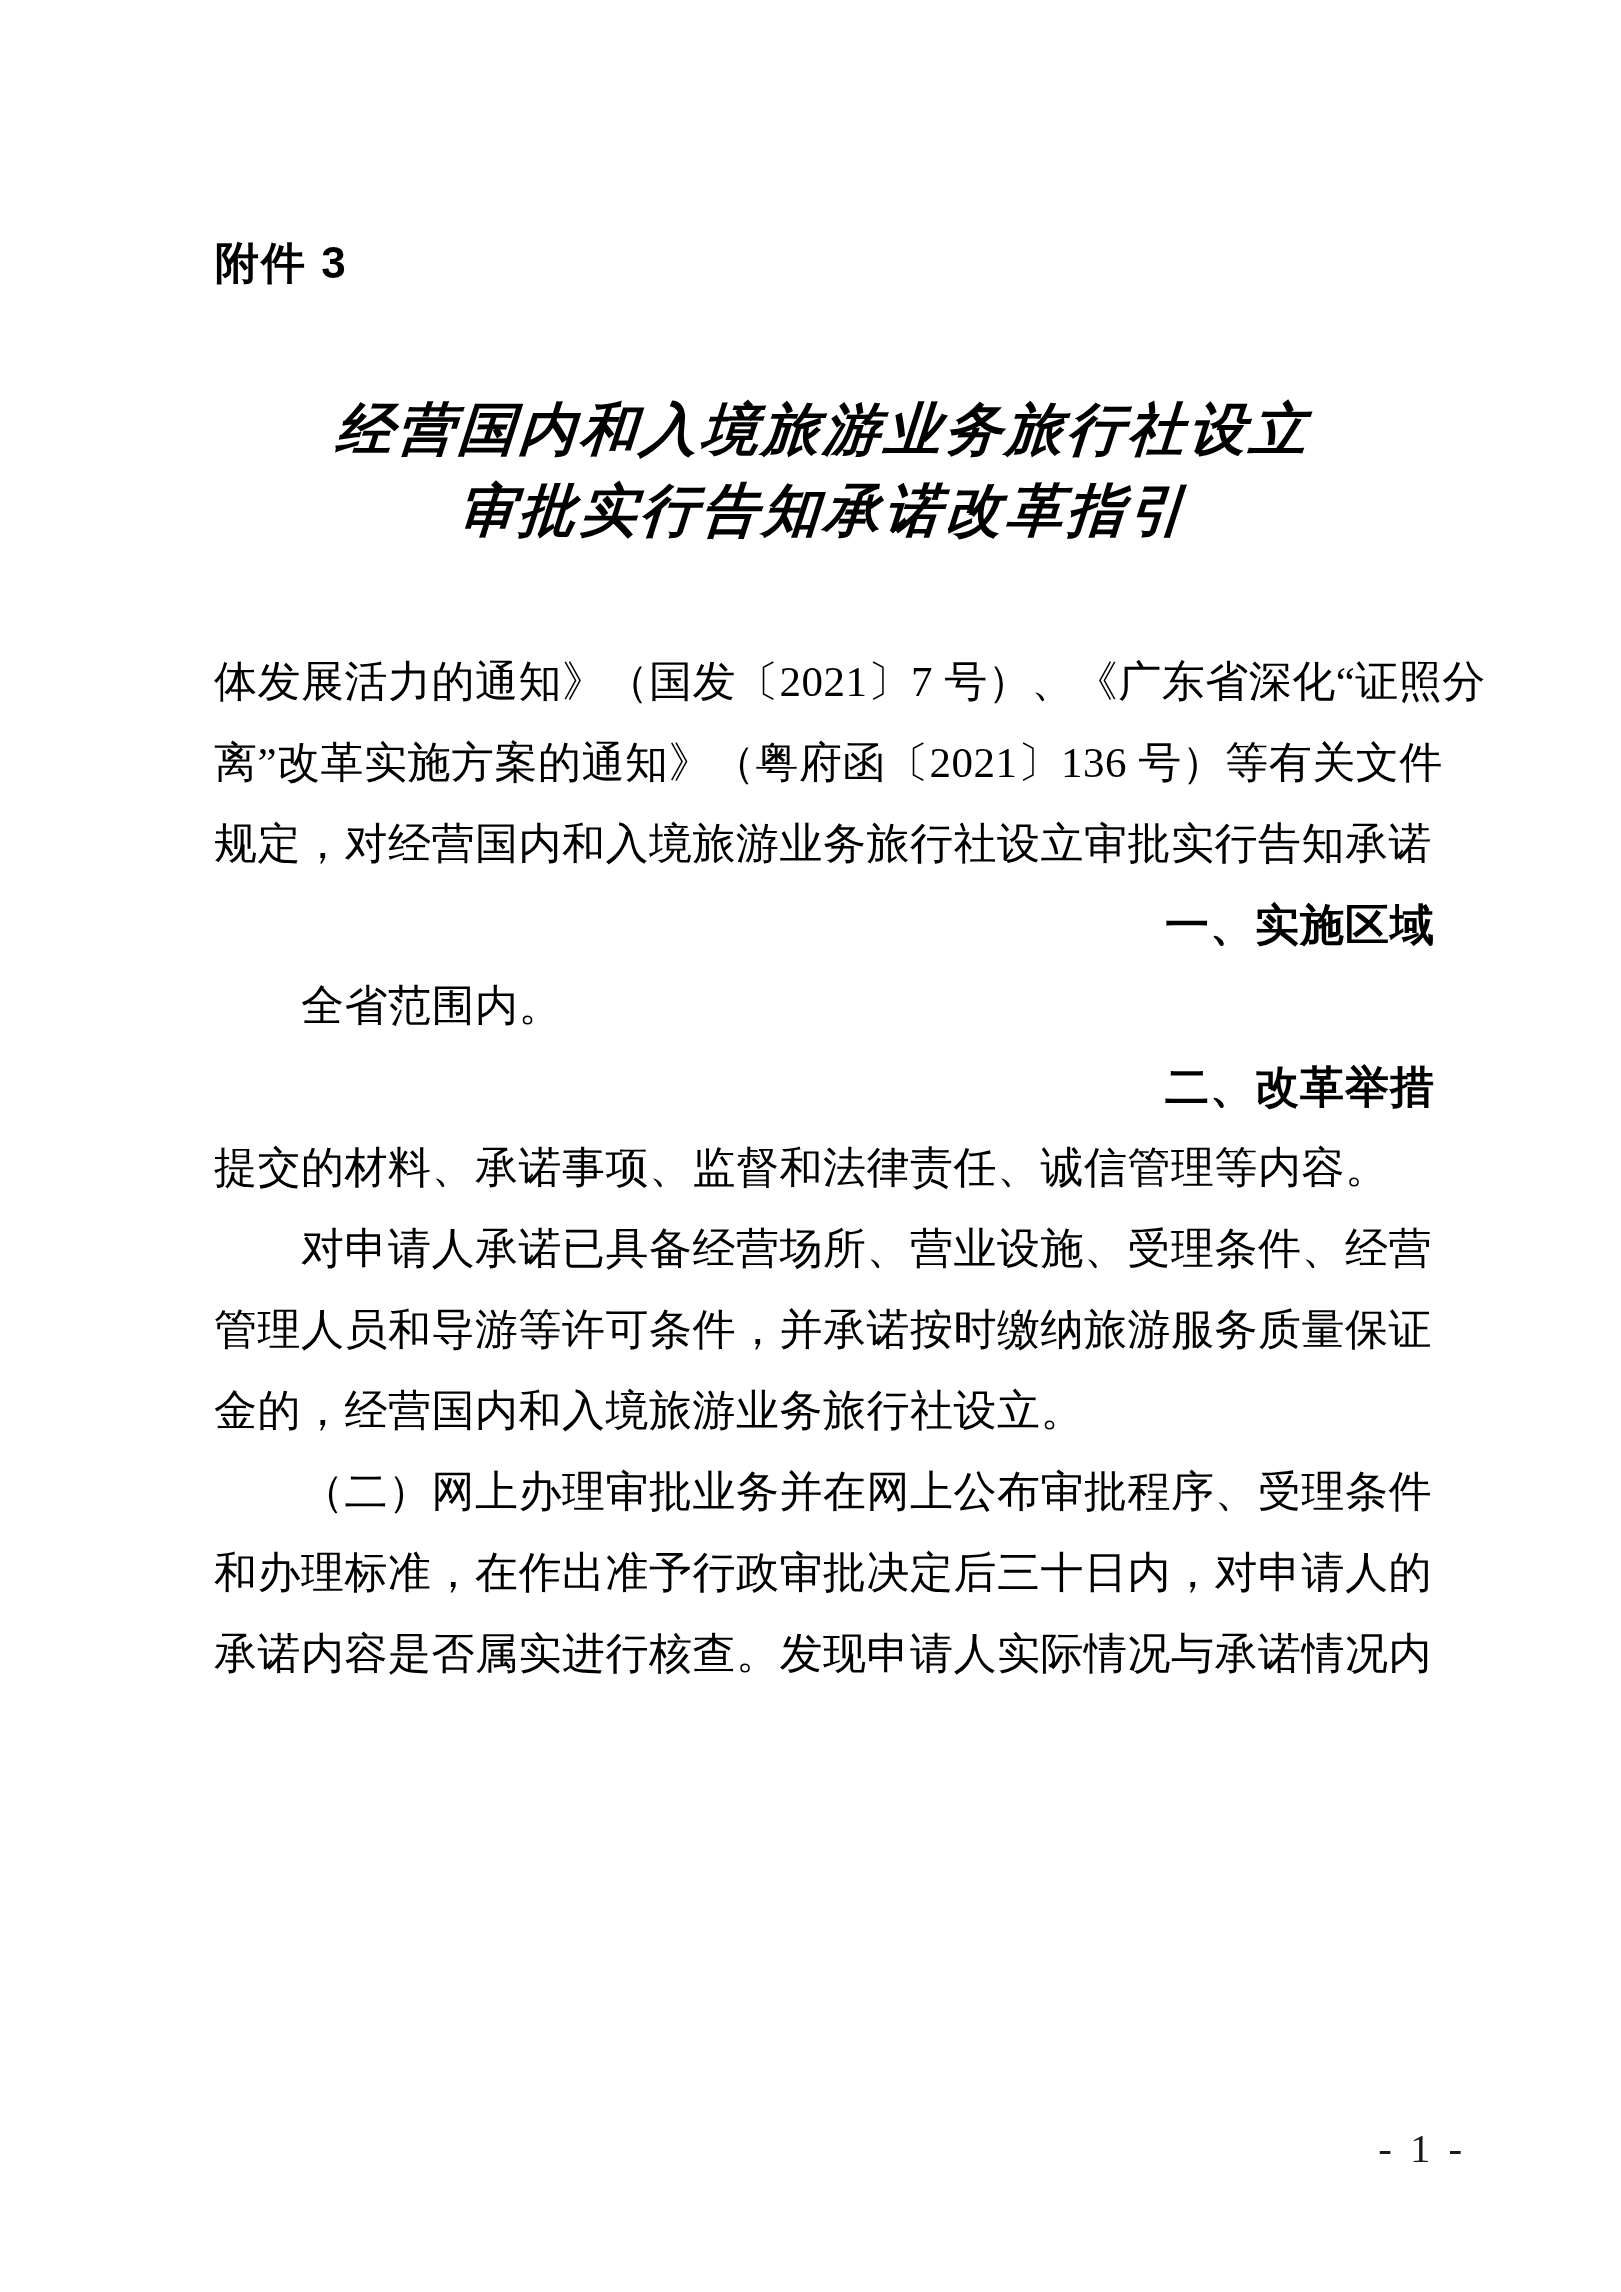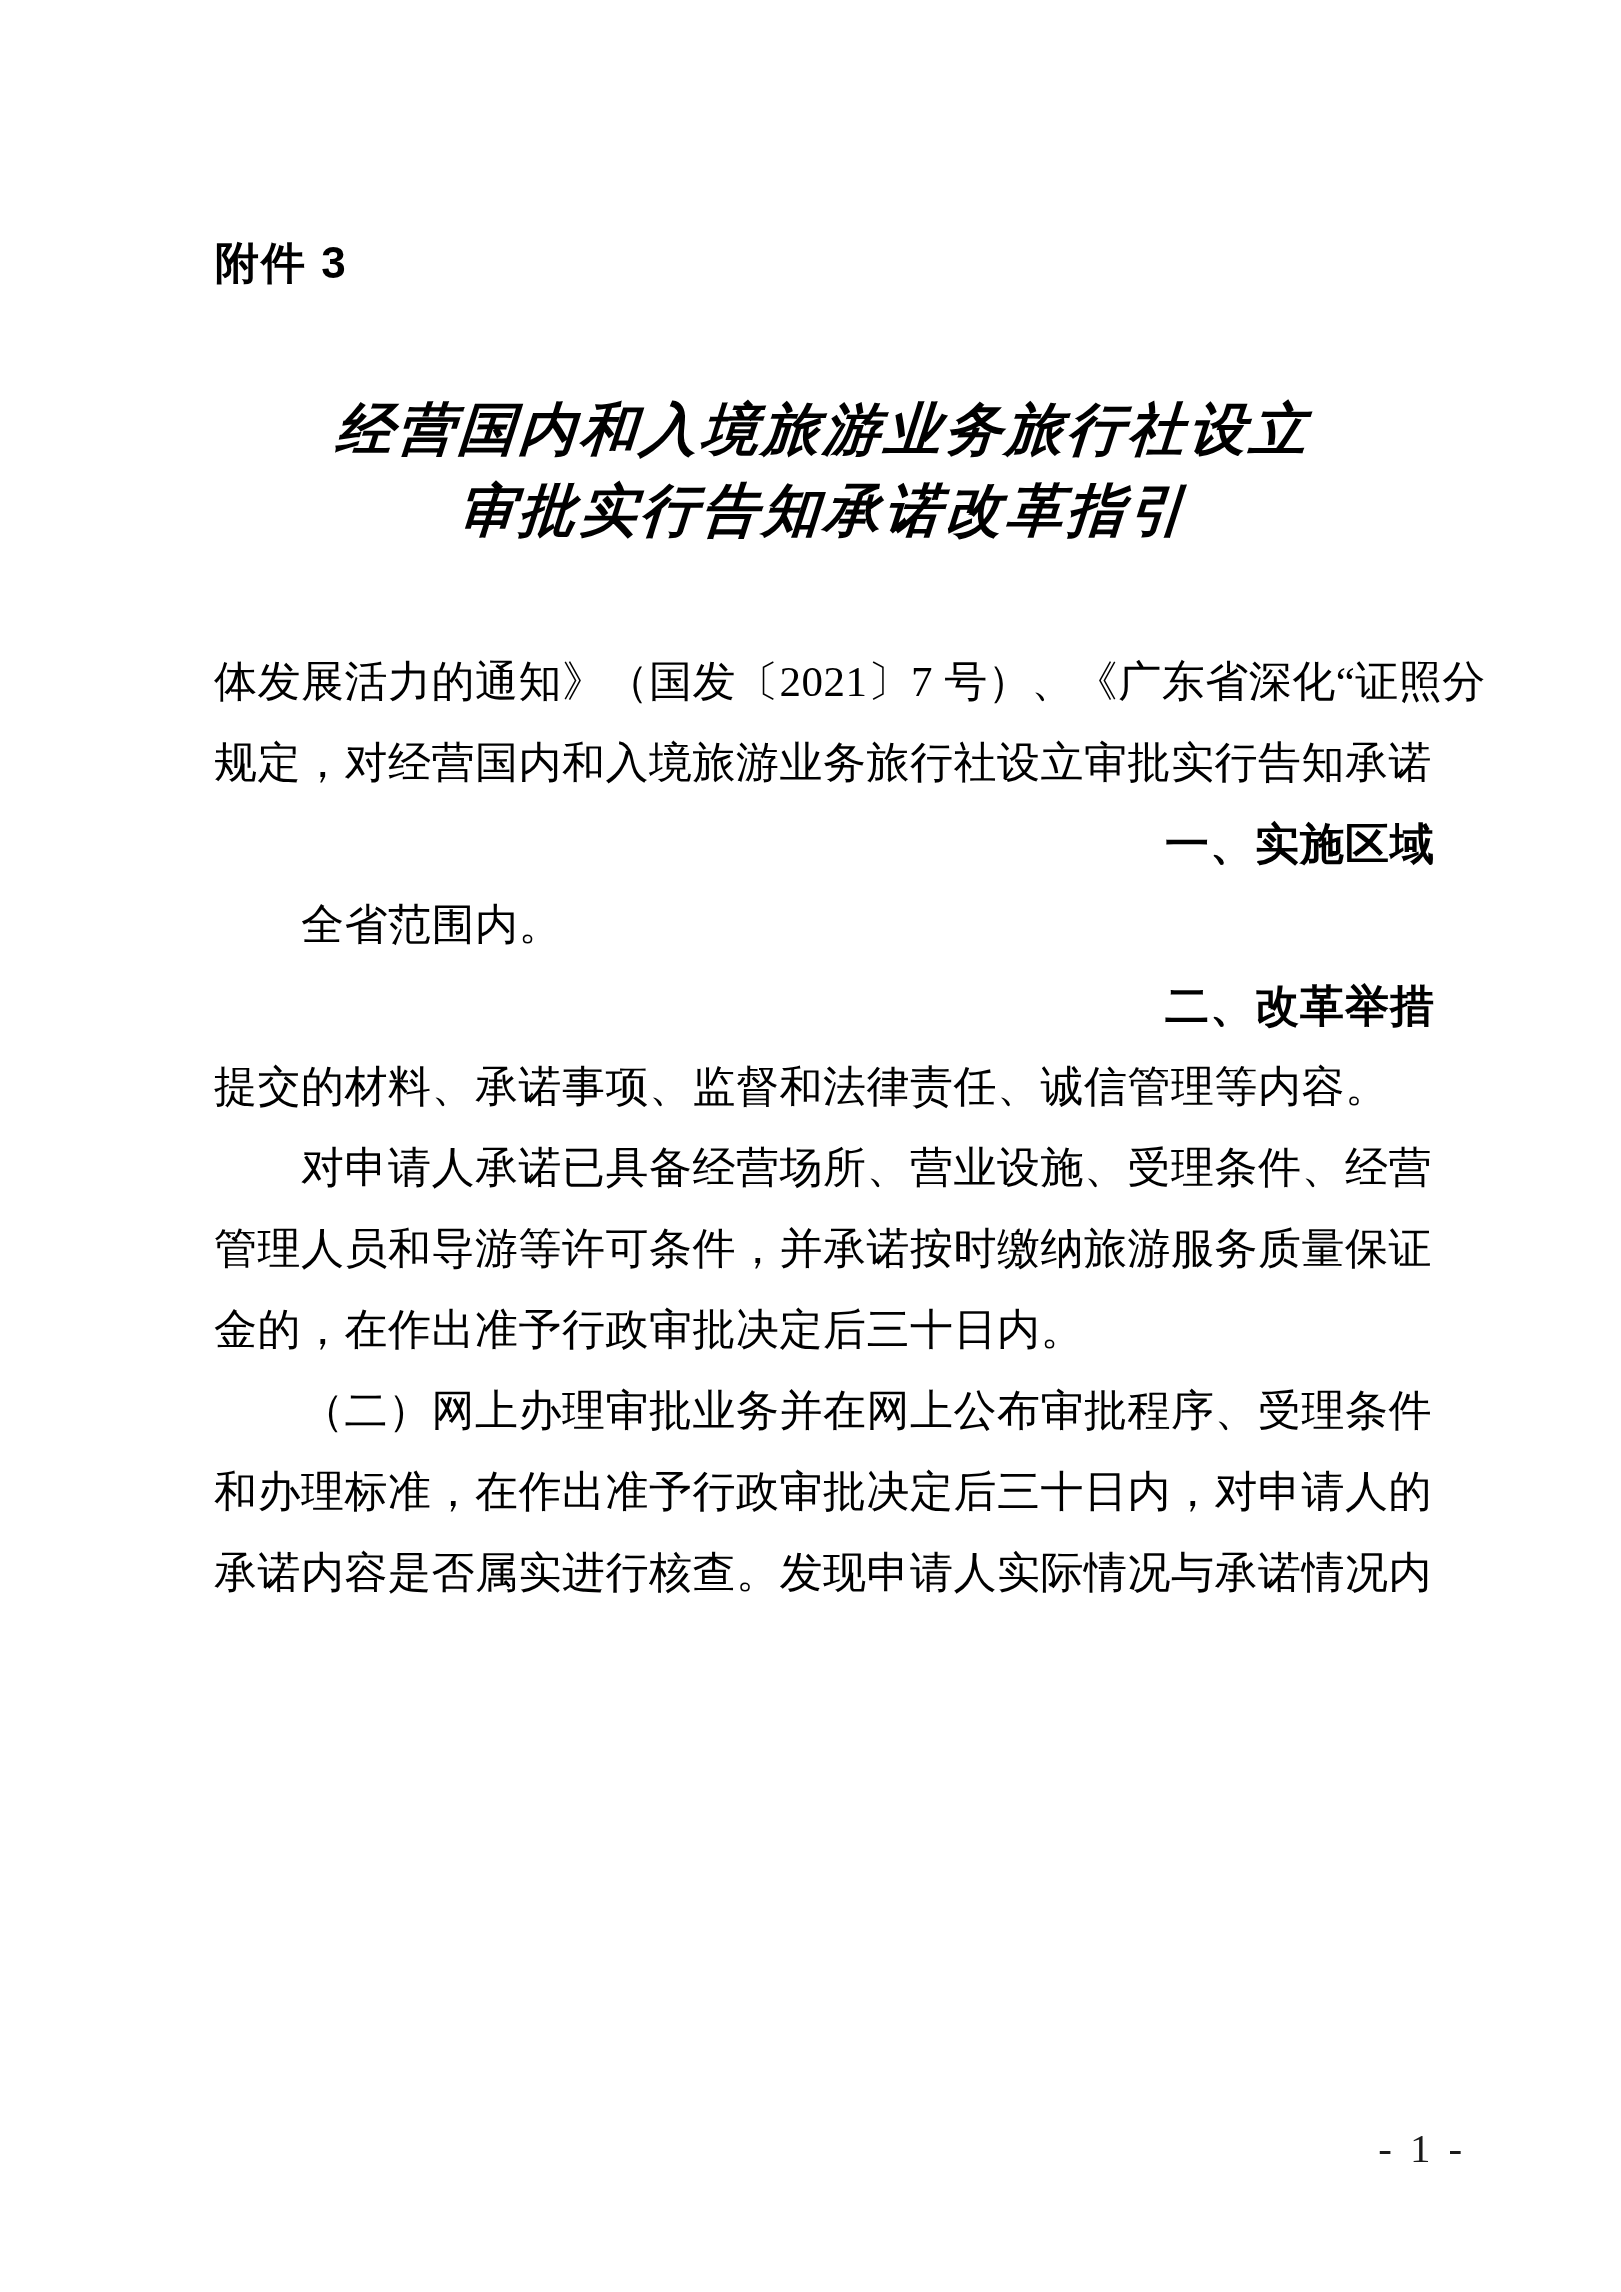--- a/index.html
+++ b/index.html
@@ -85,28 +85,29 @@
 
   <div class="attachment">附件 3</div>
 
   <div class="title-block">
     <div class="title-line">经营国内和入境旅游业务旅行社设立</div>
     <div class="title-line">审批实行告知承诺改革指引</div>
   </div>
 
   <div class="doc-body">
     <div class="line">体发展活力的通知》（国发〔2021〕7 号）、《广东省深化“证照分</div>
+    <div class="line">离”改革实施方案的通知》（粤府函〔2021〕136 号）等有关文件</div>
     <div class="line">规定，对经营国内和入境旅游业务旅行社设立审批实行告知承诺</div>
     <div class="line indent heading">一、实施区域</div>
     <div class="line indent">全省范围内。</div>
     <div class="line indent heading">二、改革举措</div>
     <div class="line">提交的材料、承诺事项、监督和法律责任、诚信管理等内容。</div>
     <div class="line indent">对申请人承诺已具备经营场所、营业设施、受理条件、经营</div>
     <div class="line">管理人员和导游等许可条件，并承诺按时缴纳旅游服务质量保证</div>
-    <div class="line">金的，在作出准予行政审批决定后三十日内。</div>
+    <div class="line">金的，经营国内和入境旅游业务旅行社设立。</div>
     <div class="line indent">（二）网上办理审批业务并在网上公布审批程序、受理条件</div>
     <div class="line">和办理标准，在作出准予行政审批决定后三十日内，对申请人的</div>
     <div class="line">承诺内容是否属实进行核查。发现申请人实际情况与承诺情况内</div>
   </div>
 
   <div class="page-number">- 1 -</div>
 
 </div>
 
 

